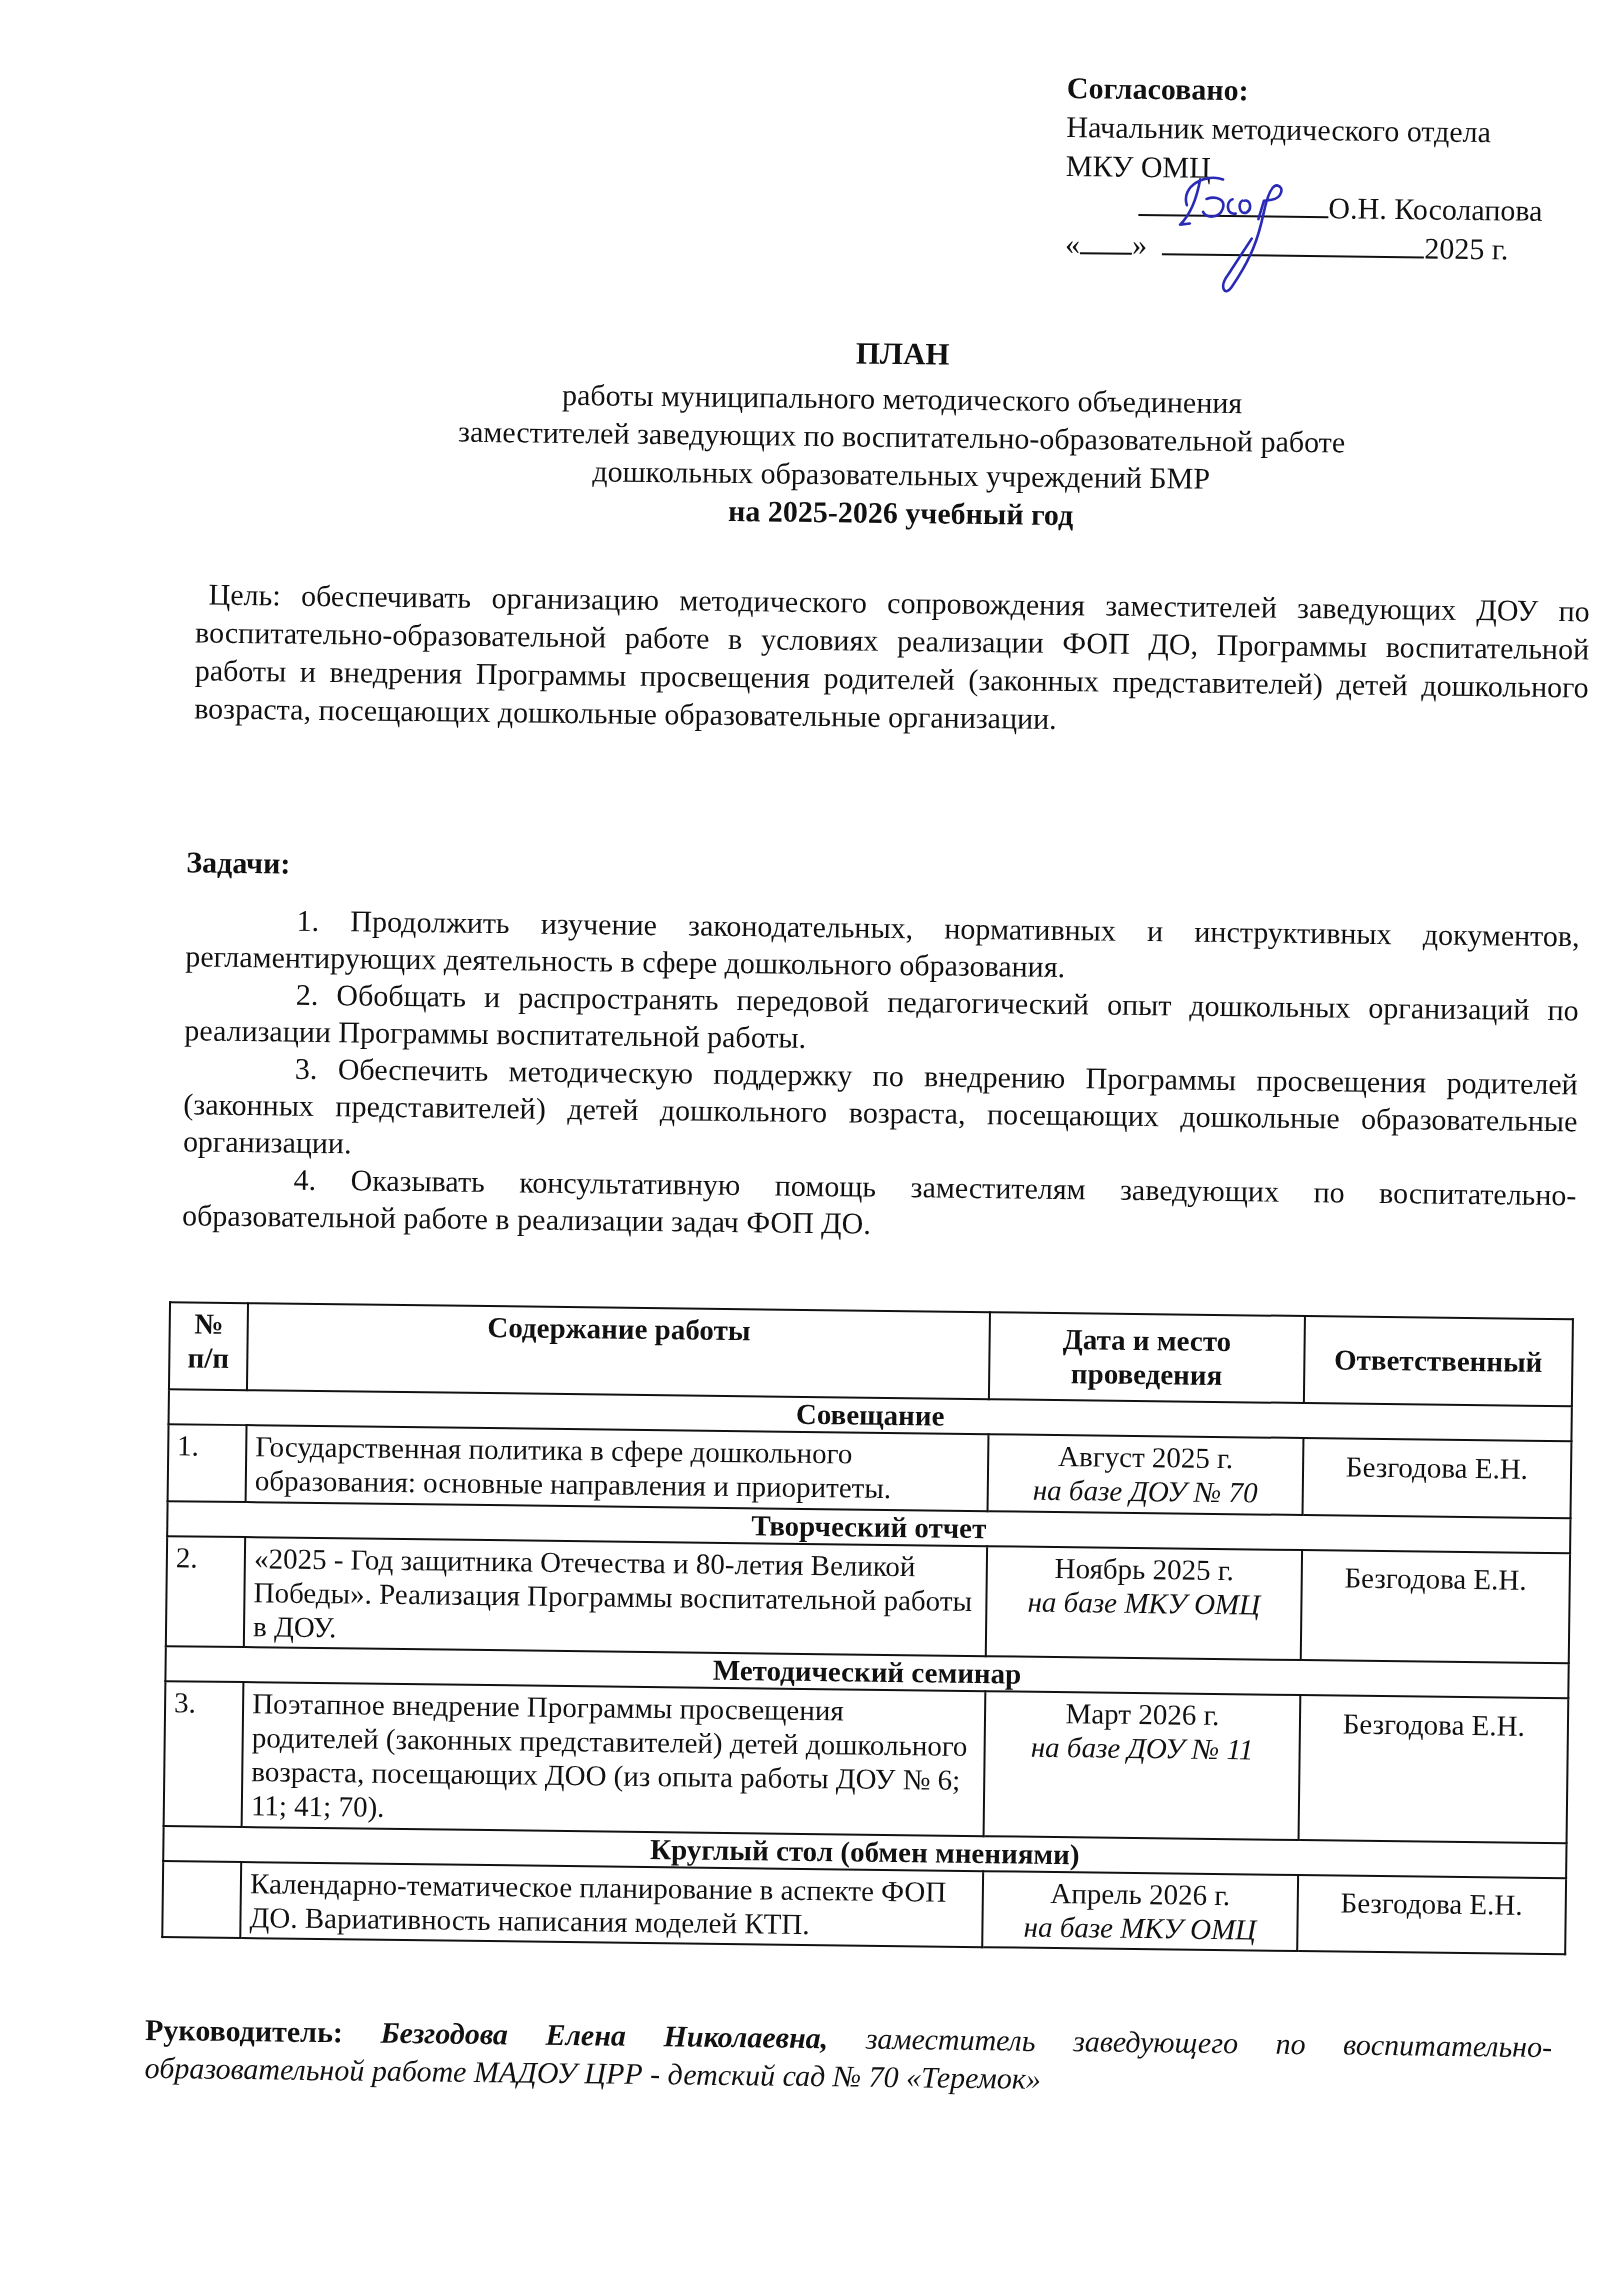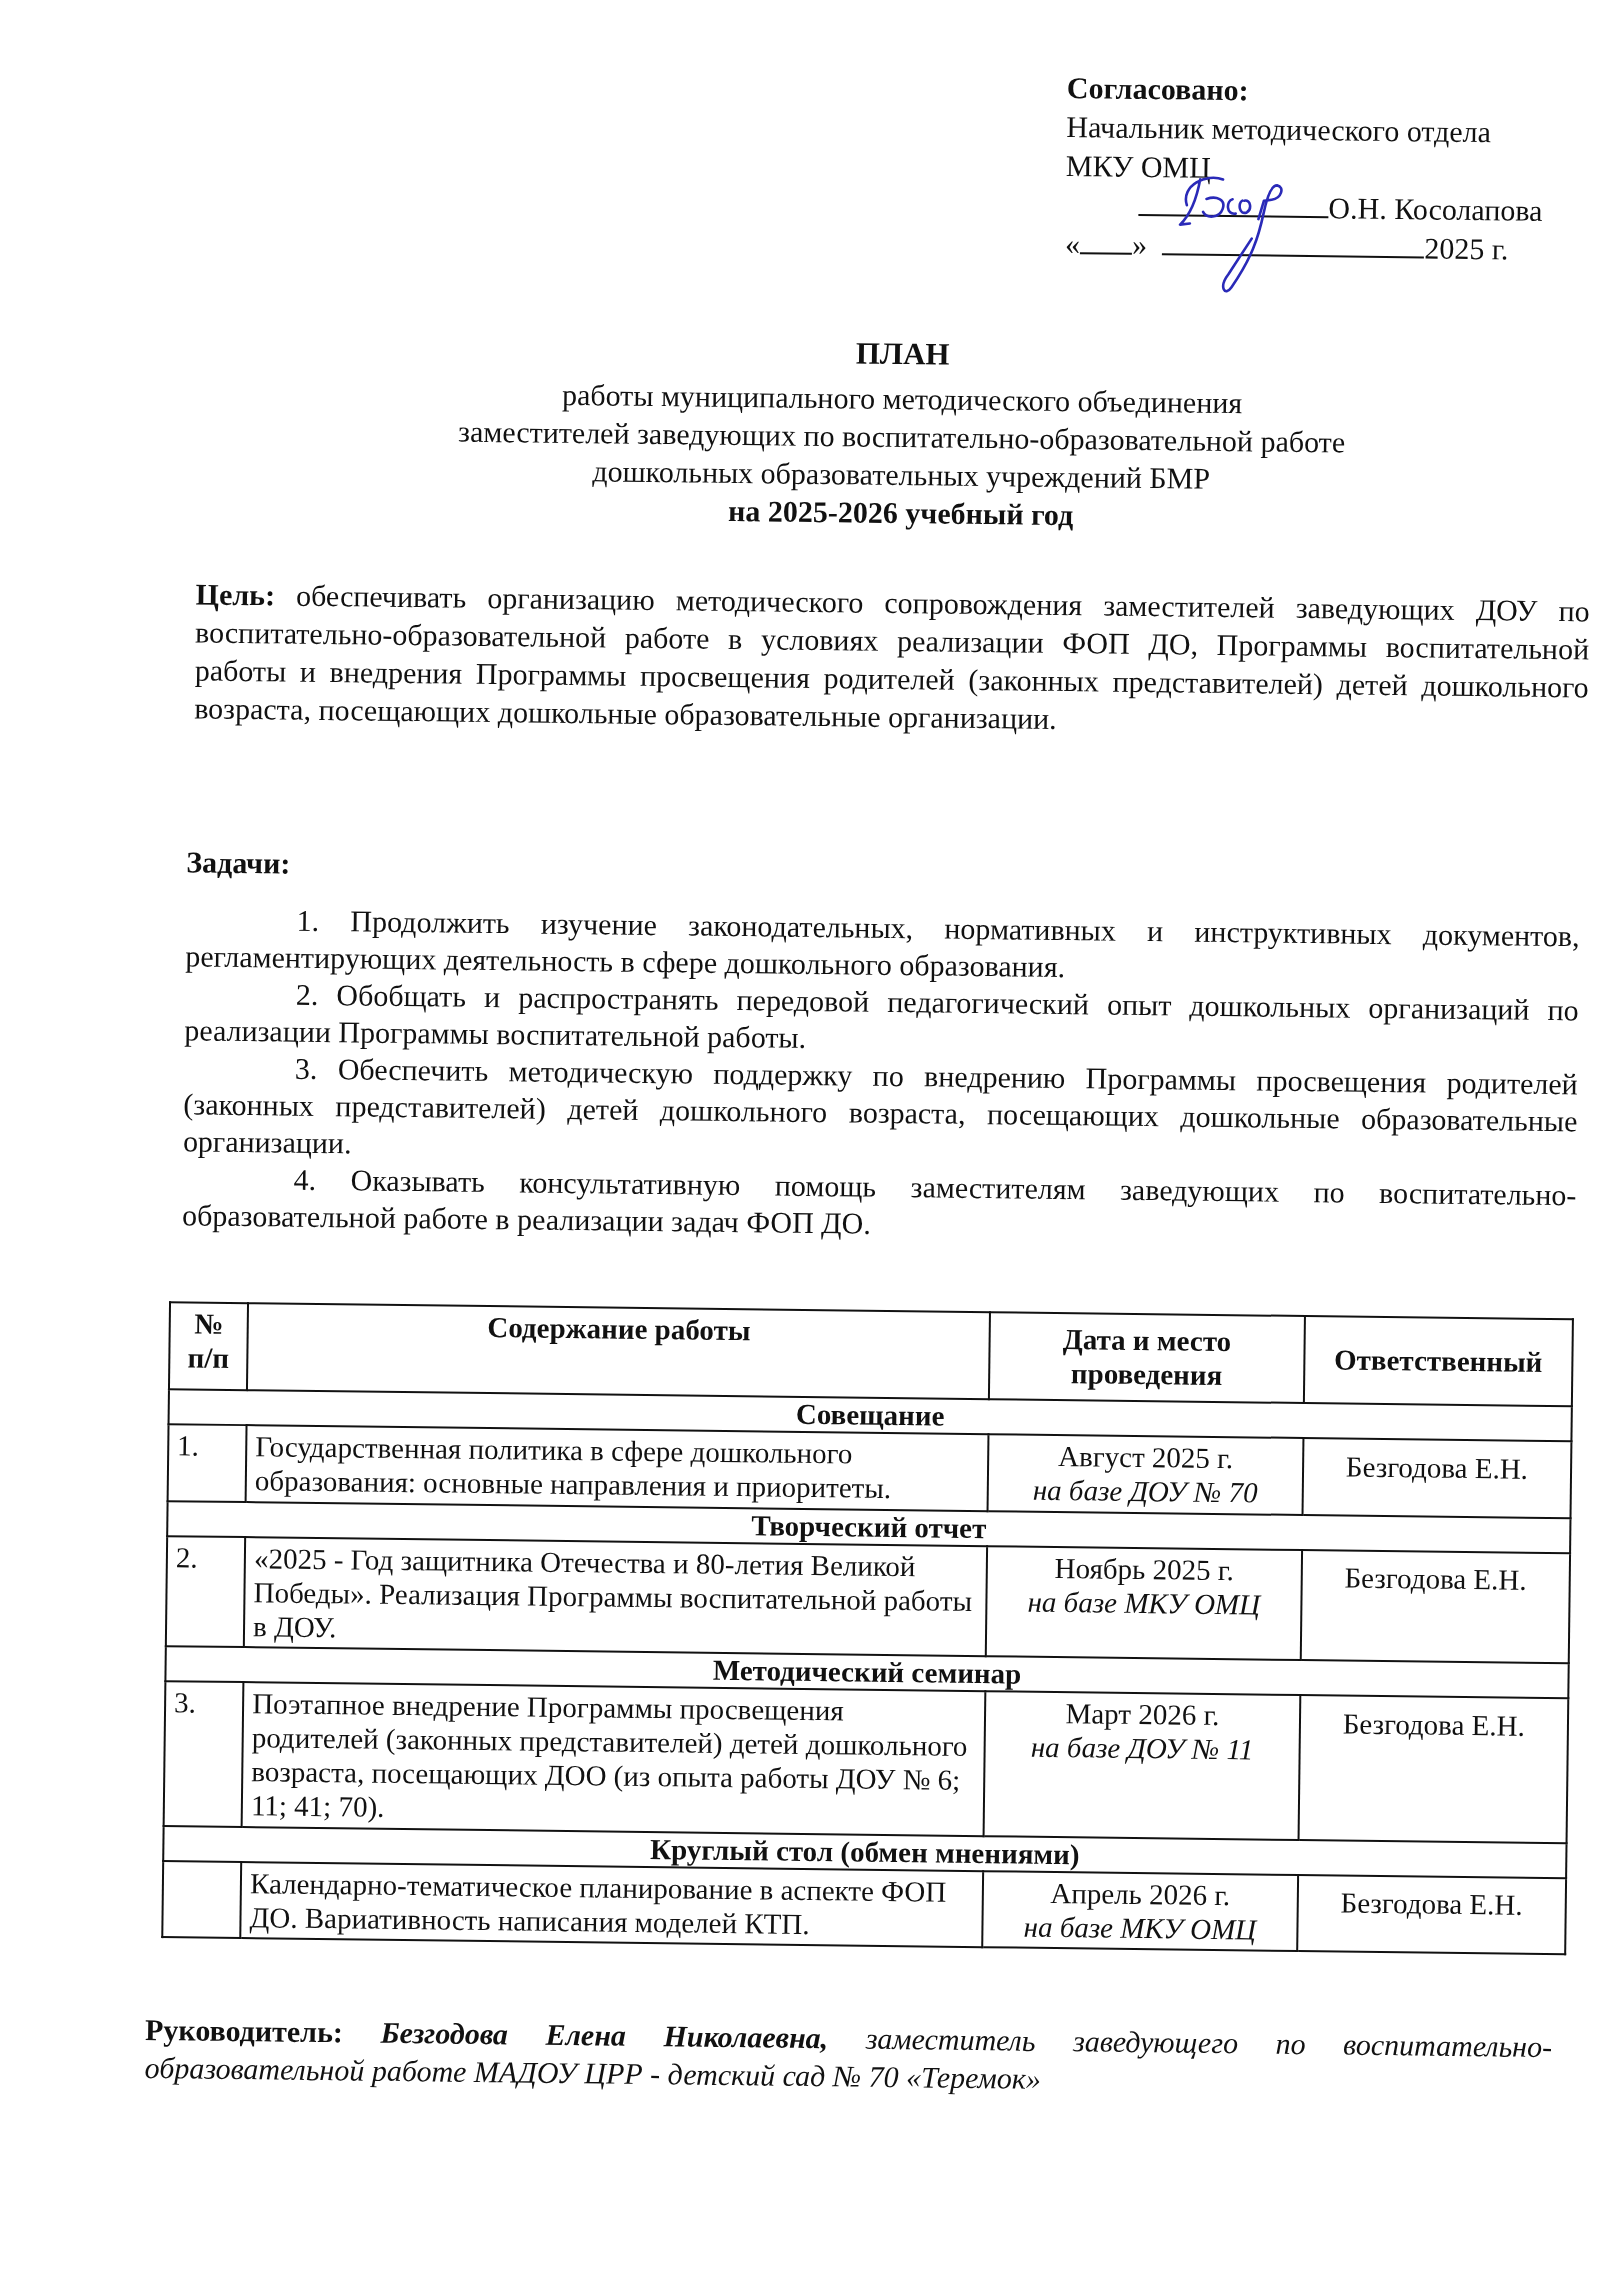--- a/index.html
+++ b/index.html
@@ -28,21 +28,21 @@
       position: absolute; left: 196px; top: 334px; width: 1394px;
       text-align: center; font-size: 30px; line-height: 38px;
     }
     .title-block .plan { font-weight: bold; font-size: 31px; margin-bottom: 6.5px; }
     .title-block .year { font-weight: bold; }
     
     .goal {
       position: absolute; left: 189px; top: 583px; width: 1394px;
       font-size: 30px; line-height: 38px; text-align: justify;
     }
-    .goal b { font-weight: bold; }
+    .goal b { font-weight: normal; margin-left: 13px; }
     
     .tasks {
       position: absolute; left: 183px; top: 851px; width: 1394px;
       font-size: 30px; line-height: 37px;
     }
     .tasks .tasks-head { font-weight: bold; margin-bottom: 19.6px; }
     .tasks .task { text-indent: 111px; text-align: justify; margin: 0; }
     
     .plan-table {
       position: absolute; left: 171px; top: 1309px; width: 1405px;

